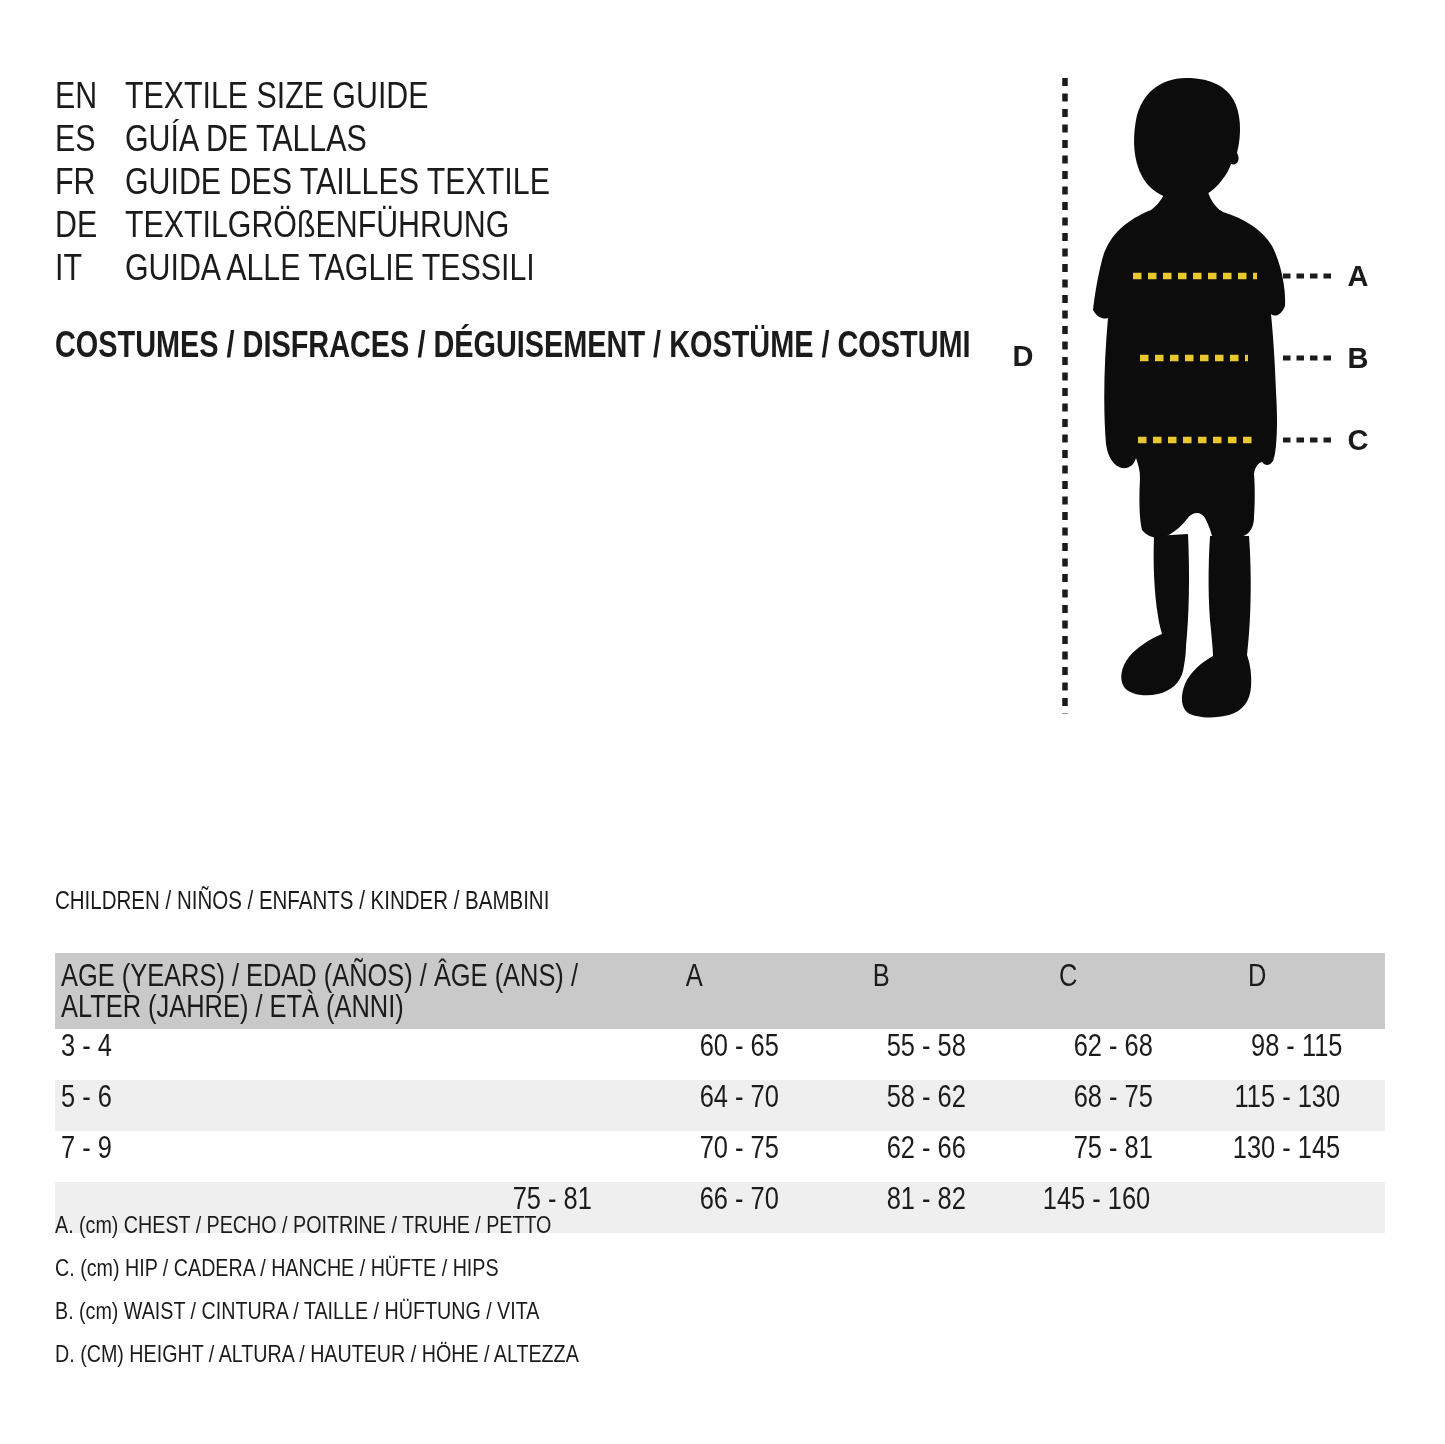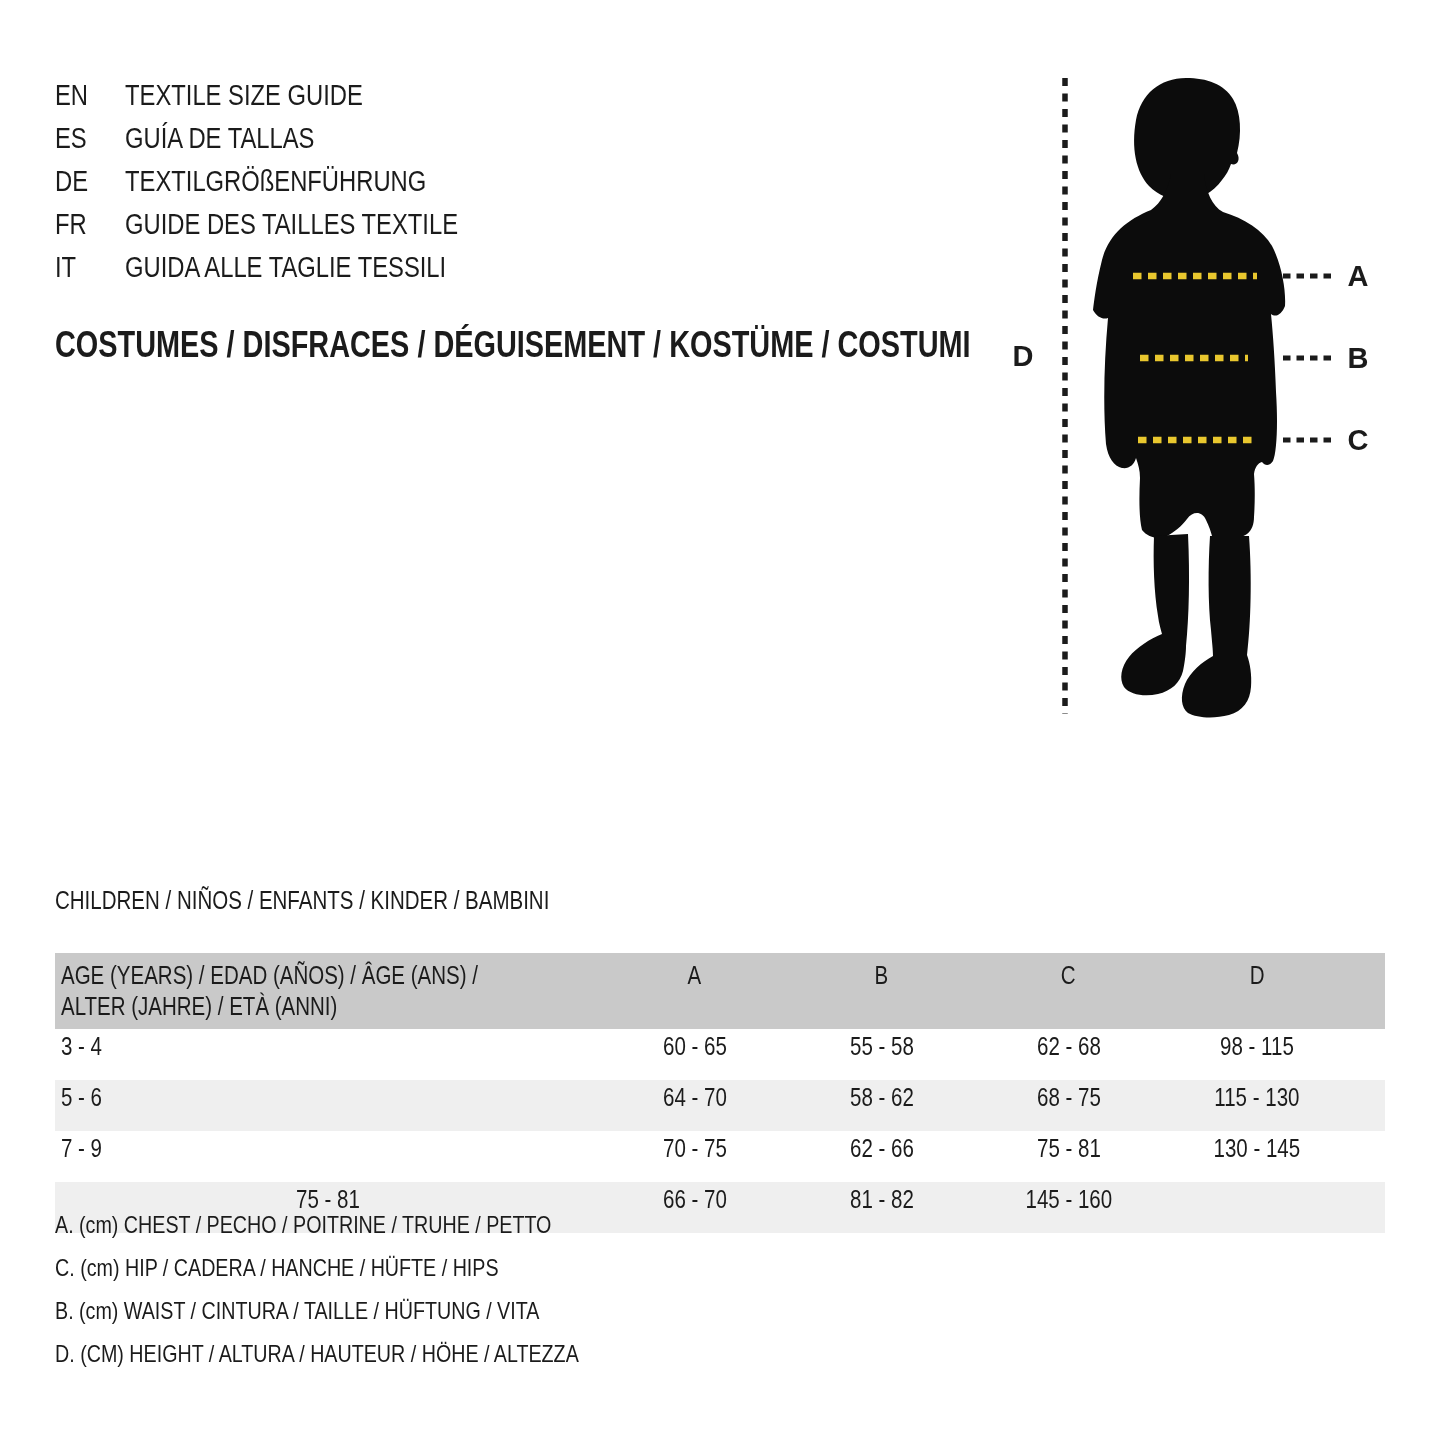--- a/index.html
+++ b/index.html
@@ -9,21 +9,21 @@
     position: relative;
     font-family: "Liberation Sans", "DejaVu Sans", sans-serif;
     color: #1b1b1b;
     overflow: hidden;
   }
   .cond  { display: inline-block; transform: scaleX(0.82); transform-origin: 0 50%; white-space: nowrap; }
   .condC { display: inline-block; transform: scaleX(0.82); transform-origin: 50% 50%; white-space: nowrap; }
 
   
   .lang-block { position: absolute; left: 55px; top: 74px; }
-  .lang-row { display: flex; height: 43px; line-height: 43px; font-size: 29px; letter-spacing: 0; }
+  .lang-row { display: flex; height: 43px; line-height: 43px; font-size: 37px; letter-spacing: 0; }
   .lang-code { width: 70px; flex: 0 0 70px; }
 
   
   .category-title {
     position: absolute; left: 55px; top: 324px;
     font-size: 37px; font-weight: bold; line-height: 42px;
   }
 
   
   .figure { position: absolute; left: 990px; top: 62px; width: 420px; height: 660px; }
@@ -32,57 +32,57 @@
     position: absolute; width: 34px; text-align: center;
     font-size: 29px; font-weight: bold; line-height: 32px;
   }
   .lbl-a { left: 351px; top: 198px; }
   .lbl-b { left: 351px; top: 280px; }
   .lbl-c { left: 351px; top: 362px; }
   .lbl-d { left: 16px;  top: 278px; }
 
   
   .section-title { position: absolute; left: 55px; top: 883px; font-size: 25px; line-height: 34px; }
-  .size-table { position: absolute; left: 55px; top: 953px; width: 1330px; font-size: 25px; }
+  .size-table { position: absolute; left: 55px; top: 953px; width: 1330px; font-size: 31px; }
   .t-row {
     display: grid;
     grid-template-columns: 546px 187px 187px 187px 190px;
     padding-right: 33px;
   }
   .t-head { background: #c9c9c9; padding-top: 7px; padding-bottom: 7px; }
   .t-head .age-cell { padding-left: 6px; line-height: 31px; }
   .t-head .col-cell { text-align: center; line-height: 31px; }
   .t-body .t-row { height: 51px; line-height: 34px; }
   .t-body .t-row:nth-child(even) { background: #efefef; }
   .t-body .age-cell { padding-left: 6px; }
-  .t-body .num-cell { text-align: center; }
+  .t-body .num-cell { text-align: right; }
 
   
   .legend { position: absolute; left: 55px; top: 1203px; }
   .legend-row { height: 43px; line-height: 43px; font-size: 24px; }
 </style>
 </head>
 <body>
 
 <div class="lang-block">
   <div class="lang-row">
     <span class="lang-code"><span class="cond">EN</span></span>
     <span class="lang-label"><span class="cond">TEXTILE SIZE GUIDE</span></span>
   </div>
   <div class="lang-row">
     <span class="lang-code"><span class="cond">ES</span></span>
     <span class="lang-label"><span class="cond">GUÍA DE TALLAS</span></span>
   </div>
   <div class="lang-row">
+    <span class="lang-code"><span class="cond">FR</span></span>
+    <span class="lang-label"><span class="cond">GUIDE DES TAILLES TEXTILE</span></span>
+  </div>
+  <div class="lang-row">
     <span class="lang-code"><span class="cond">DE</span></span>
     <span class="lang-label"><span class="cond">TEXTILGRÖßENFÜHRUNG</span></span>
-  </div>
-  <div class="lang-row">
-    <span class="lang-code"><span class="cond">FR</span></span>
-    <span class="lang-label"><span class="cond">GUIDE DES TAILLES TEXTILE</span></span>
   </div>
   <div class="lang-row">
     <span class="lang-code"><span class="cond">IT</span></span>
     <span class="lang-label"><span class="cond">GUIDA ALLE TAGLIE TESSILI</span></span>
   </div>
 </div>
 
 <div class="category-title">
   <span class="cond" style="transform:scaleX(0.78)">COSTUMES / DISFRACES / DÉGUISEMENT / KOSTÜME / COSTUMI</span>
 </div>

